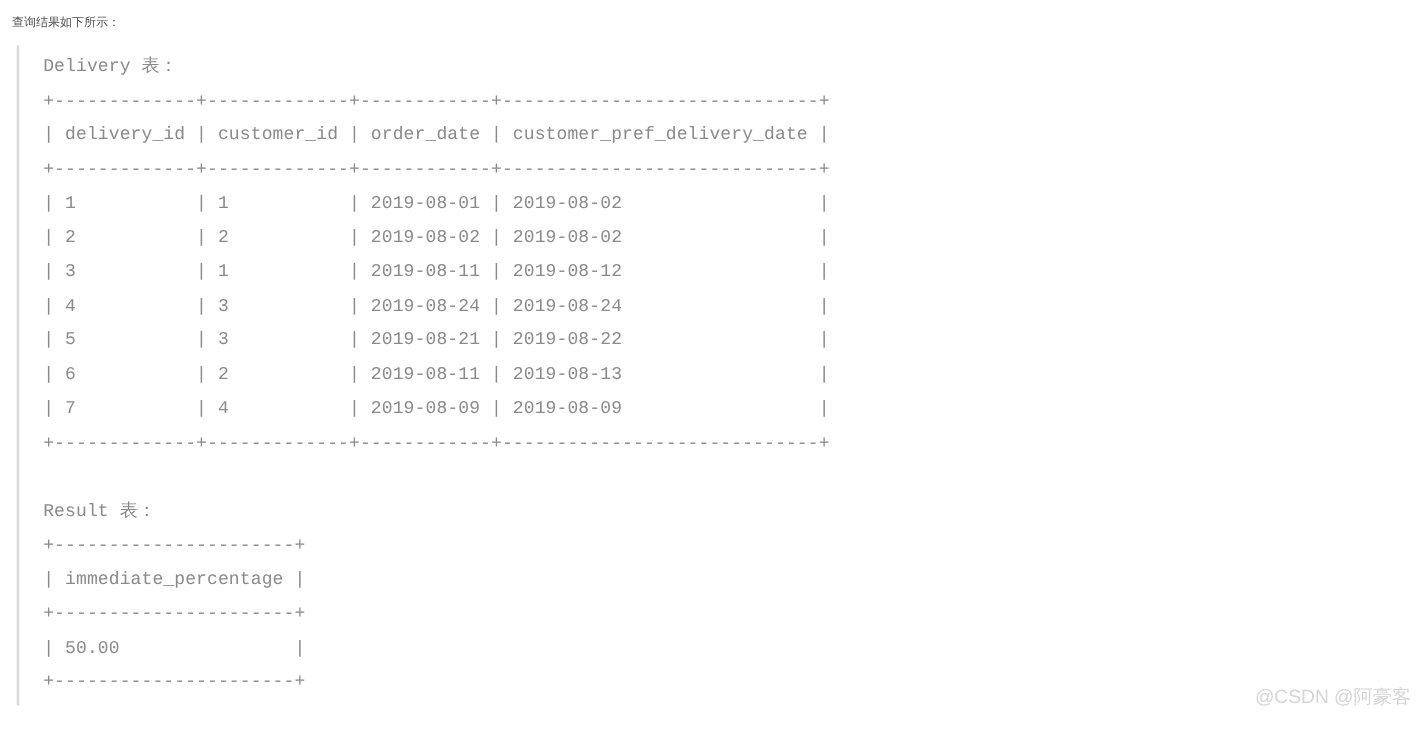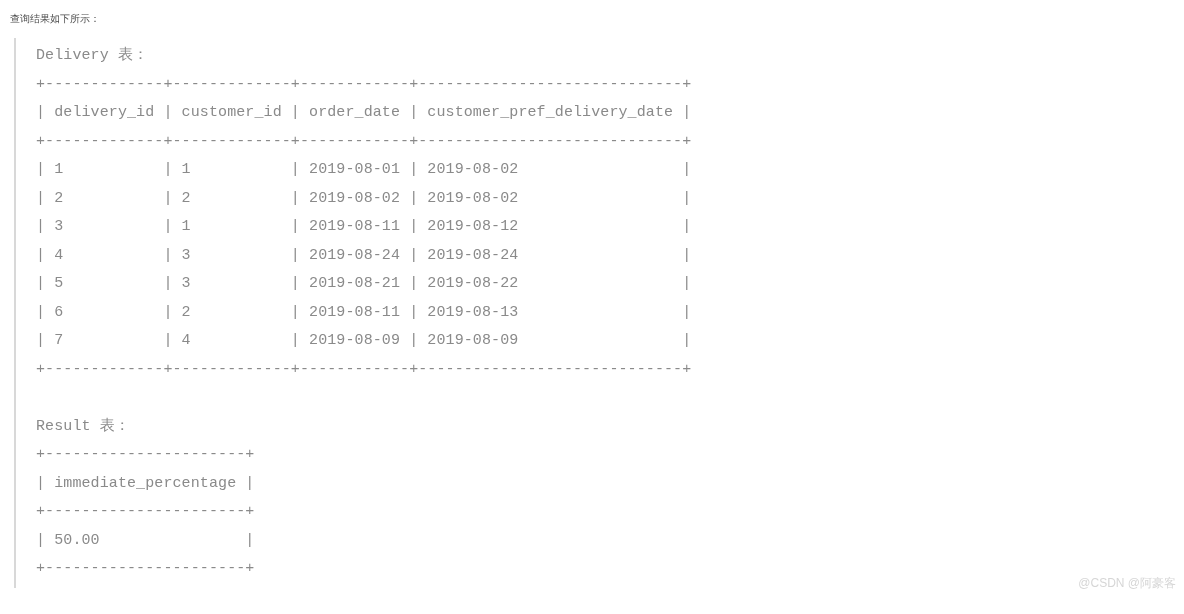--- a/index.html
+++ b/index.html
@@ -30,21 +30,21 @@
     color: #8a8a8a;
     line-height: 1.9;
     letter-spacing: 0.1px;
     white-space: pre;
   }
   .watermark {
     position: absolute;
     right: 8px;
     bottom: 8px;
     color: #d6d6d6;
-    font-size: 12px;
+    font-size: 16px;
   }
 </style>
 </head>
 <body>
 
 <div class="heading">查询结果如下所示：</div>
 
 <div class="code-block">
   <pre id="ascii-output">Delivery 表：
 +-------------+-------------+------------+-----------------------------+

